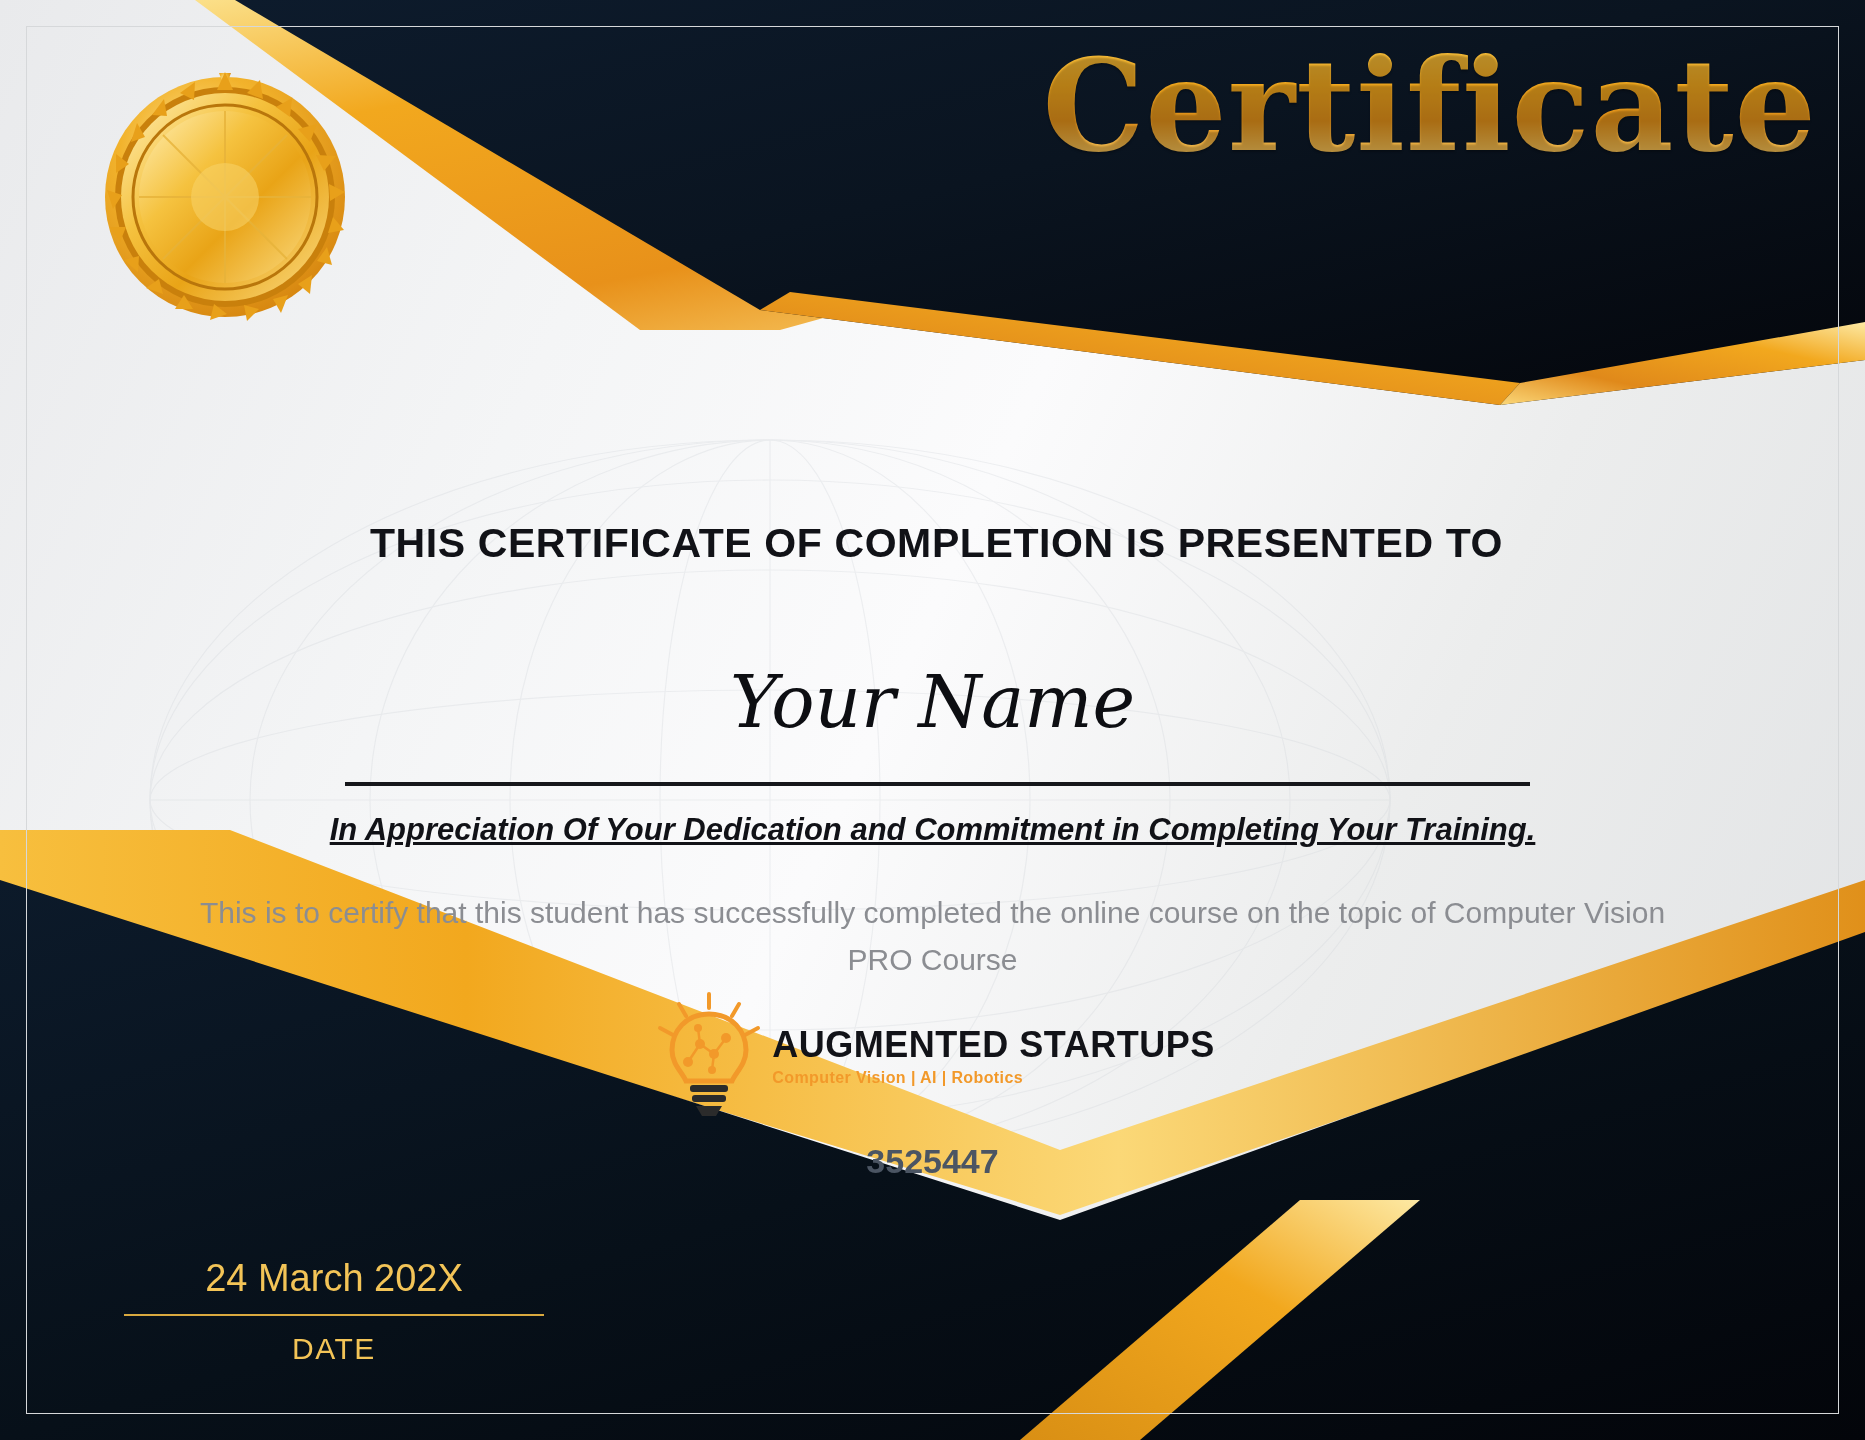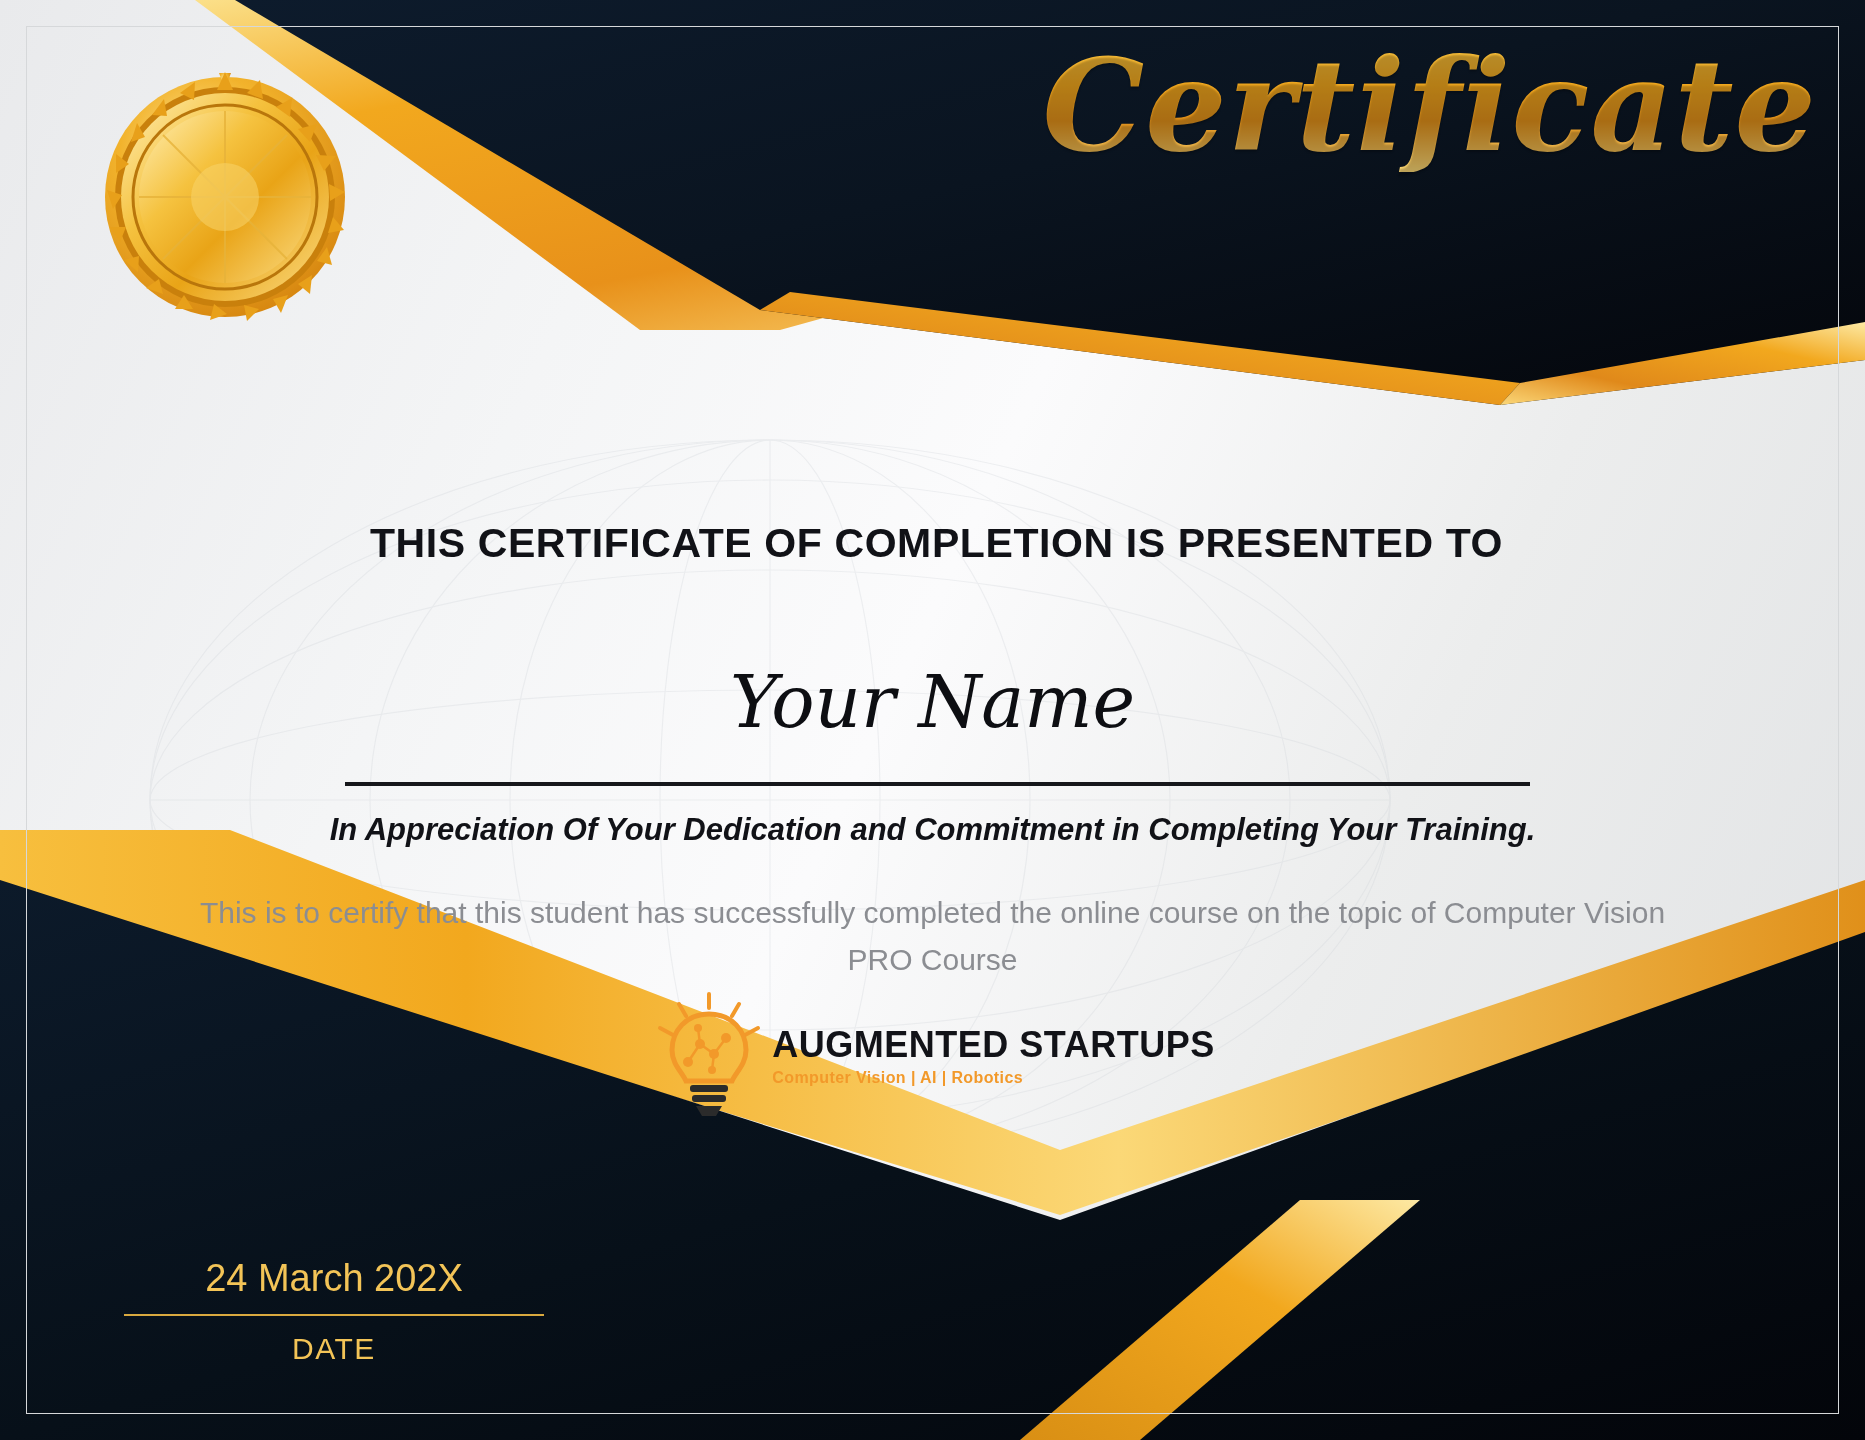--- a/index.html
+++ b/index.html
@@ -72,21 +72,20 @@
     width: 250px;
     height: 250px;
   }
 
   
   .cert-title {
     position: absolute;
     right: 48px;
     top: 38px;
     font-family: "DejaVu Serif", serif;
-    font-style: italic;
     font-size: 128px;
     line-height: 1.05;
     font-weight: 700;
     letter-spacing: 1px;
     background: linear-gradient(180deg, #f6c443 0%, #f2a81e 35%, #e2911a 62%, #fbd977 100%);
     -webkit-background-clip: text;
     background-clip: text;
     color: transparent;
     text-shadow: 0 2px 2px rgba(0,0,0,0.25);
     white-space: nowrap;
@@ -130,20 +129,21 @@
   .appreciation {
     position: absolute;
     left: 0;
     right: 0;
     top: 812px;
     text-align: center;
     font-size: 31px;
     font-weight: 700;
     font-style: italic;
     color: #111217;
+    text-decoration: underline;
   }
 
   .certify-text {
     position: absolute;
     left: 170px;
     right: 170px;
     top: 890px;
     text-align: center;
     font-size: 30px;
     line-height: 1.55;
@@ -407,20 +407,21 @@
       <rect x="40" y="93" width="38" height="7" rx="3" fill="#2b2b2b"></rect>
       <rect x="42" y="103" width="34" height="7" rx="3" fill="#2b2b2b"></rect>
       <path d="M46 114 L72 114 L66 124 L52 124 Z" fill="#2b2b2b"></path>
     </svg>
     <div class="logo-text">
       <div class="logo-name">AUGMENTED STARTUPS</div>
       <div class="logo-tag">Computer Vision | AI | Robotics</div>
     </div>
   </div>
 
+  <div class="cert-id">3525447</div>
 
   <div class="date-block">
     <div class="date-value">24 March 202X</div>
     <div class="footer-rule"></div>
     <div class="footer-label">DATE</div>
   </div>
 
 
 </div>
 

